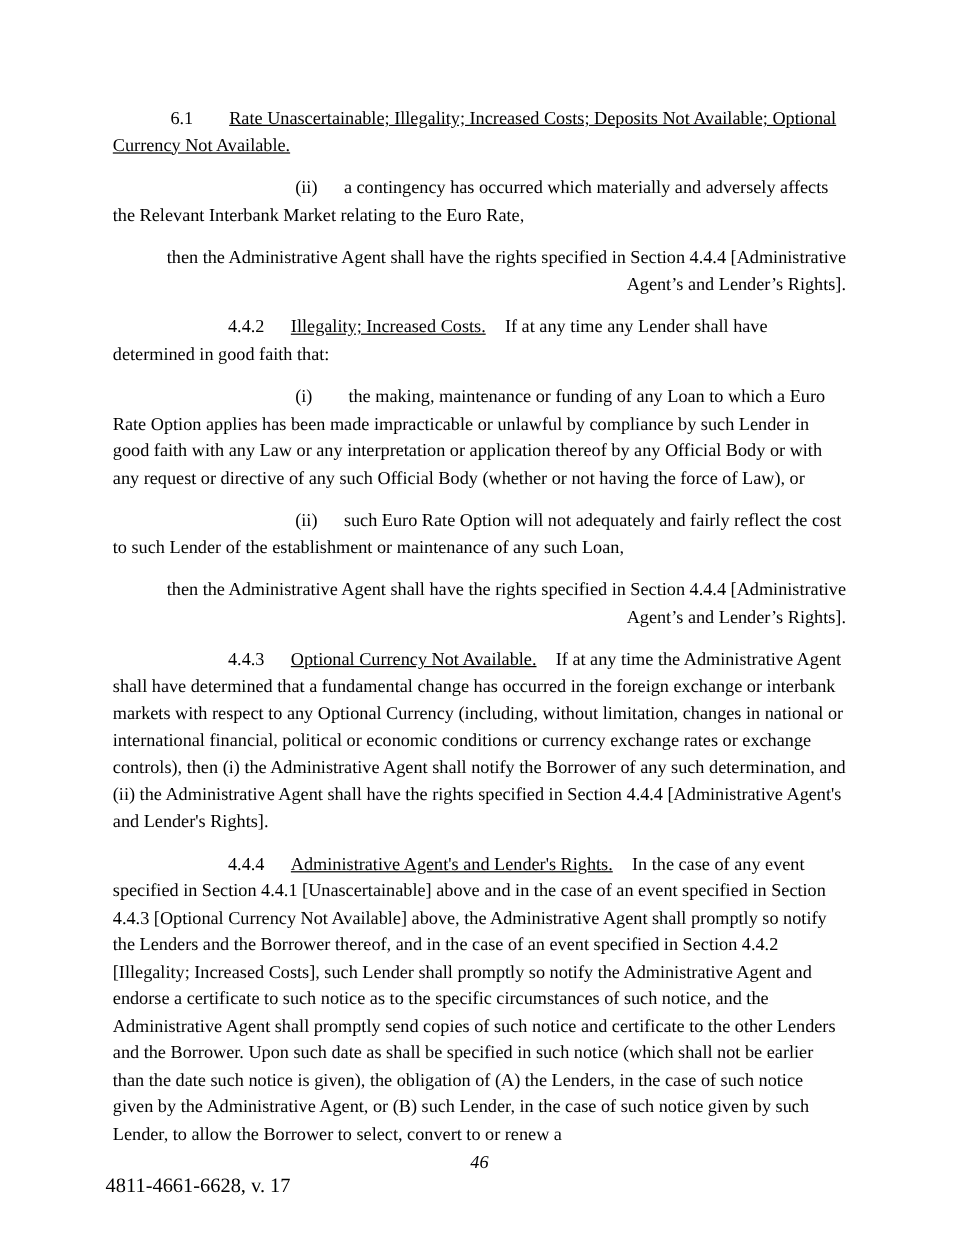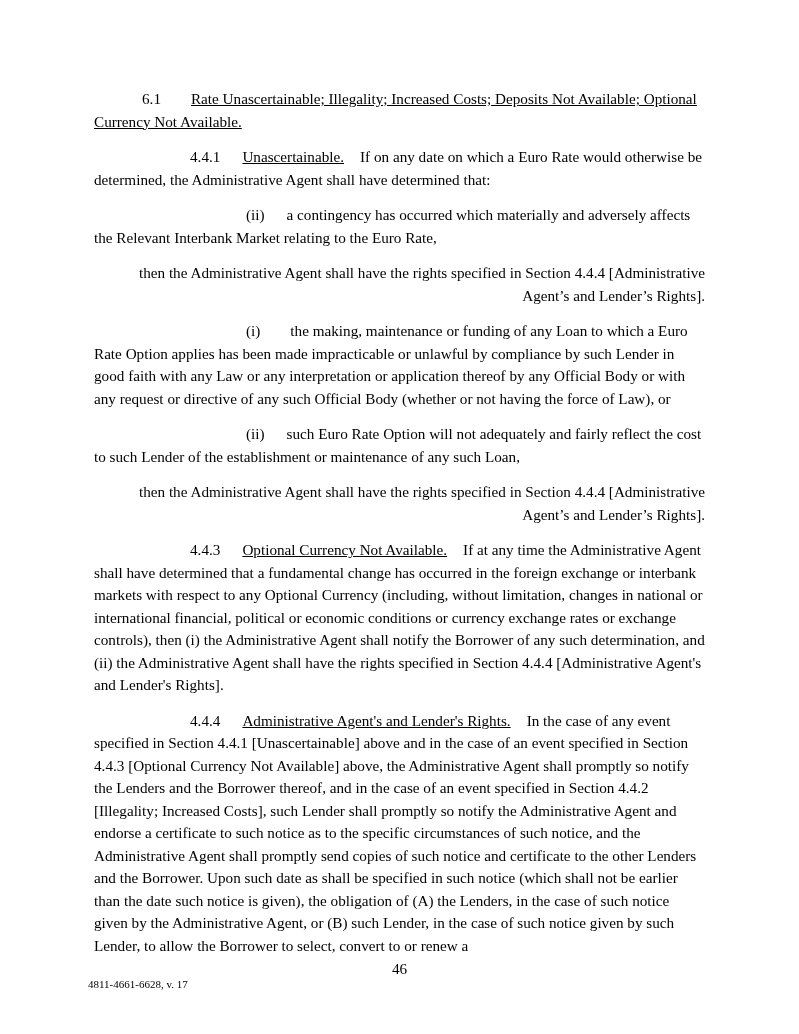--- a/index.html
+++ b/index.html
@@ -65,51 +65,52 @@
     bottom: 34px;
     height: 40px;
   }
   .page-number {
     position: absolute;
     left: 0;
     right: 0;
     top: 0;
     text-align: center;
     font-size: 15.2px;
+    font-style: italic;
   }
   .doc-id {
     position: absolute;
     left: 88px;
     top: 18px;
-    font-size: 11px;
+    font-size: 17px;
   }
 </style>
 </head>
 <body>
 
 <div class="page">
   <div class="doc-body">
 
     <p class="para indent-1">
       <span>6.1</span><span class="gap-lg"></span><span class="u">Rate Unascertainable; Illegality; Increased Costs; Deposits Not Available; Optional Currency Not Available.</span>
     </p>
 
-    <p class="para indent-2">
-      <span>4.4.1</span><span class="gap-md"></span><span class="u">Unascertainable.</span><span class="gap-sm"></span><span>If on any date on which a Euro Rate would otherwise be determined, the Administrative Agent shall have determined that:</span>
-    </p>
 
 
     <p class="para indent-3">
       <span>(ii)</span><span class="gap-md"></span><span>a contingency has occurred which materially and adversely affects the Relevant Interbank Market relating to the Euro Rate,</span>
     </p>
 
     <p class="para no-indent">
       <span>then the Administrative Agent shall have the rights specified in Section 4.4.4 [Administrative Agent’s and Lender’s Rights].</span>
     </p>
 
+    <p class="para indent-2">
+      <span>4.4.2</span><span class="gap-md"></span><span class="u">Illegality; Increased Costs.</span><span class="gap-sm"></span><span>If at any time any Lender shall have determined in good faith that:</span>
+    </p>
 
     <p class="para indent-3">
       <span>(i)</span><span class="gap-lg"></span><span>the making, maintenance or funding of any Loan to which a Euro Rate Option applies has been made impracticable or unlawful by compliance by such Lender in good faith with any Law or any interpretation or application thereof by any Official Body or with any request or directive of any such Official Body (whether or not having the force of Law), or</span>
     </p>
 
     <p class="para indent-3">
       <span>(ii)</span><span class="gap-md"></span><span>such Euro Rate Option will not adequately and fairly reflect the cost to such Lender of the establishment or maintenance of any such Loan,</span>
     </p>
 
     <p class="para no-indent">

